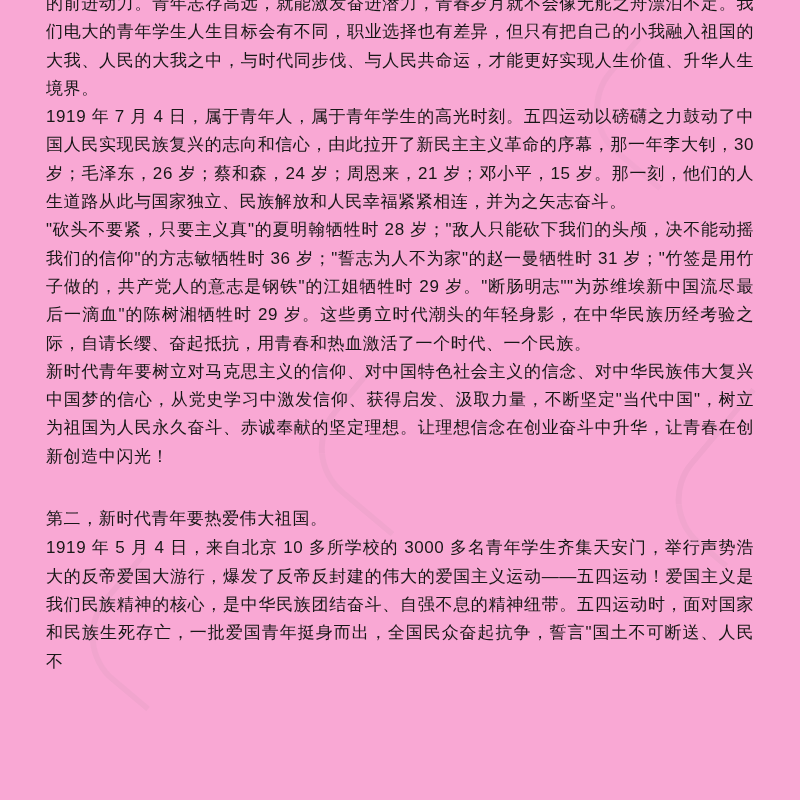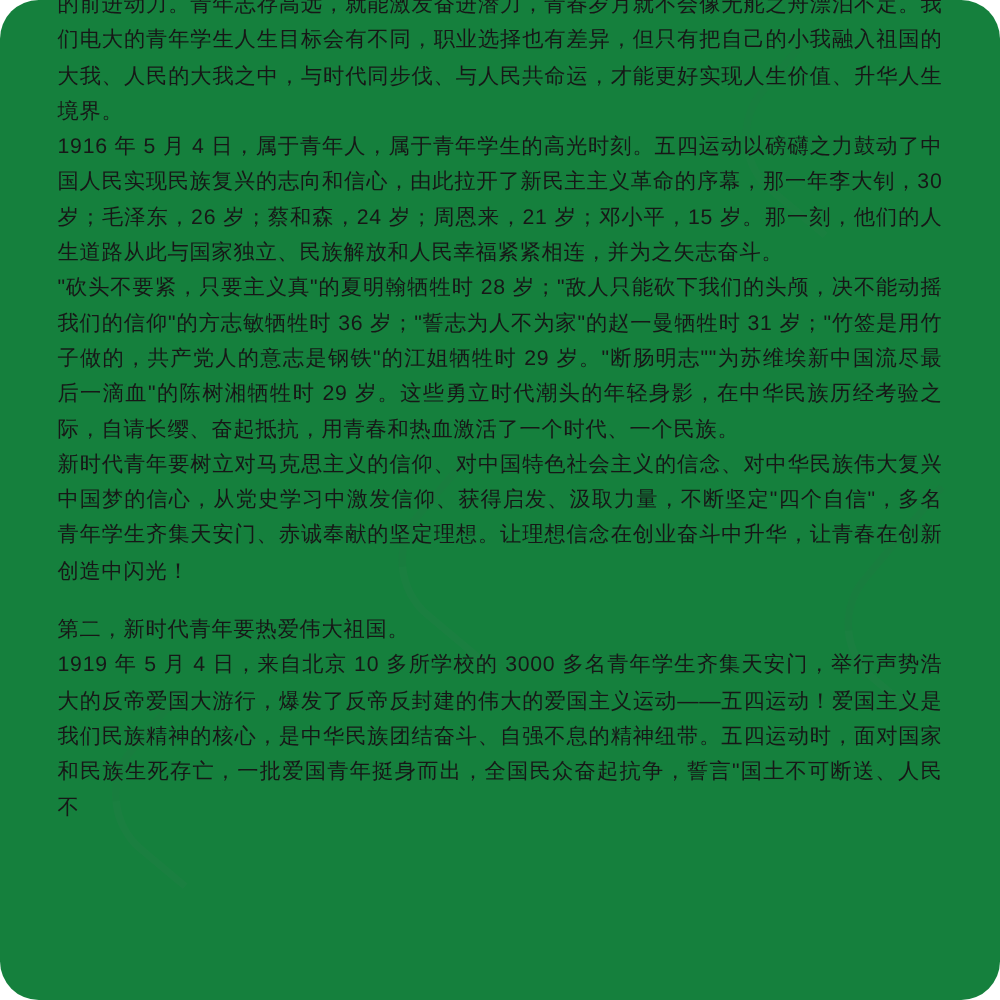--- a/index.html
+++ b/index.html
@@ -14,42 +14,42 @@
     position: relative;
     font-family: "Liberation Sans", sans-serif;
   }
   .doc-page {
     position: absolute;
     left: 0;
     top: 0;
     width: 800px;
     height: 800px;
     overflow: hidden;
-    background: #15803d;
-    border-radius: 31px;
+    background: #f9a8d4;
   }
   .doc-body {
     position: absolute;
     left: 46px;
     top: -10px;
     width: 708px;
     color: #171717;
     font-size: 17px;
     line-height: 28.3px;
     letter-spacing: 0.6px;
     text-align: justify;
     text-justify: inter-character;
     word-break: break-all;
   }
   .doc-body p {
     margin: 0;
     padding: 0;
   }
   .doc-body p.gap-above {
-    margin-top: 19px;
+    margin-top: 35px;
+    font-family: Liberation Mono, monospace;
   }
   
   .watermarks {
     position: absolute;
     left: 0;
     top: 0;
     width: 800px;
     height: 800px;
     pointer-events: none;
   }
@@ -75,20 +75,20 @@
 
   <div class="watermarks">
     <div class="wm wm-a"></div>
     <div class="wm wm-b"></div>
     <div class="wm wm-c"></div>
     <div class="wm wm-d"></div>
   </div>
 
   <div class="doc-body">
     <p>的前进动力。青年志存高远，就能激发奋进潜力，青春岁月就不会像无舵之舟漂泊不定。我们电大的青年学生人生目标会有不同，职业选择也有差异，但只有把自己的小我融入祖国的大我、人民的大我之中，与时代同步伐、与人民共命运，才能更好实现人生价值、升华人生境界。</p>
-    <p>1916 年 5 月 4 日，属于青年人，属于青年学生的高光时刻。五四运动以磅礴之力鼓动了中国人民实现民族复兴的志向和信心，由此拉开了新民主主义革命的序幕，那一年李大钊，30 岁；毛泽东，26 岁；蔡和森，24 岁；周恩来，21 岁；邓小平，15 岁。那一刻，他们的人生道路从此与国家独立、民族解放和人民幸福紧紧相连，并为之矢志奋斗。</p>
+    <p>1919 年 7 月 4 日，属于青年人，属于青年学生的高光时刻。五四运动以磅礴之力鼓动了中国人民实现民族复兴的志向和信心，由此拉开了新民主主义革命的序幕，那一年李大钊，30 岁；毛泽东，26 岁；蔡和森，24 岁；周恩来，21 岁；邓小平，15 岁。那一刻，他们的人生道路从此与国家独立、民族解放和人民幸福紧紧相连，并为之矢志奋斗。</p>
     <p>"砍头不要紧，只要主义真"的夏明翰牺牲时 28 岁；"敌人只能砍下我们的头颅，决不能动摇我们的信仰"的方志敏牺牲时 36 岁；"誓志为人不为家"的赵一曼牺牲时 31 岁；"竹签是用竹子做的，共产党人的意志是钢铁"的江姐牺牲时 29 岁。"断肠明志""为苏维埃新中国流尽最后一滴血"的陈树湘牺牲时 29 岁。这些勇立时代潮头的年轻身影，在中华民族历经考验之际，自请长缨、奋起抵抗，用青春和热血激活了一个时代、一个民族。</p>
-    <p>新时代青年要树立对马克思主义的信仰、对中国特色社会主义的信念、对中华民族伟大复兴中国梦的信心，从党史学习中激发信仰、获得启发、汲取力量，不断坚定"四个自信"，多名青年学生齐集天安门、赤诚奉献的坚定理想。让理想信念在创业奋斗中升华，让青春在创新创造中闪光！</p>
+    <p>新时代青年要树立对马克思主义的信仰、对中国特色社会主义的信念、对中华民族伟大复兴中国梦的信心，从党史学习中激发信仰、获得启发、汲取力量，不断坚定"当代中国"，树立为祖国为人民永久奋斗、赤诚奉献的坚定理想。让理想信念在创业奋斗中升华，让青春在创新创造中闪光！</p>
     <p class="gap-above">第二，新时代青年要热爱伟大祖国。</p>
     <p>1919 年 5 月 4 日，来自北京 10 多所学校的 3000 多名青年学生齐集天安门，举行声势浩大的反帝爱国大游行，爆发了反帝反封建的伟大的爱国主义运动——五四运动！爱国主义是我们民族精神的核心，是中华民族团结奋斗、自强不息的精神纽带。五四运动时，面对国家和民族生死存亡，一批爱国青年挺身而出，全国民众奋起抗争，誓言"国土不可断送、人民不</p>
   </div>
 
 </div>
 
 </body></html>

